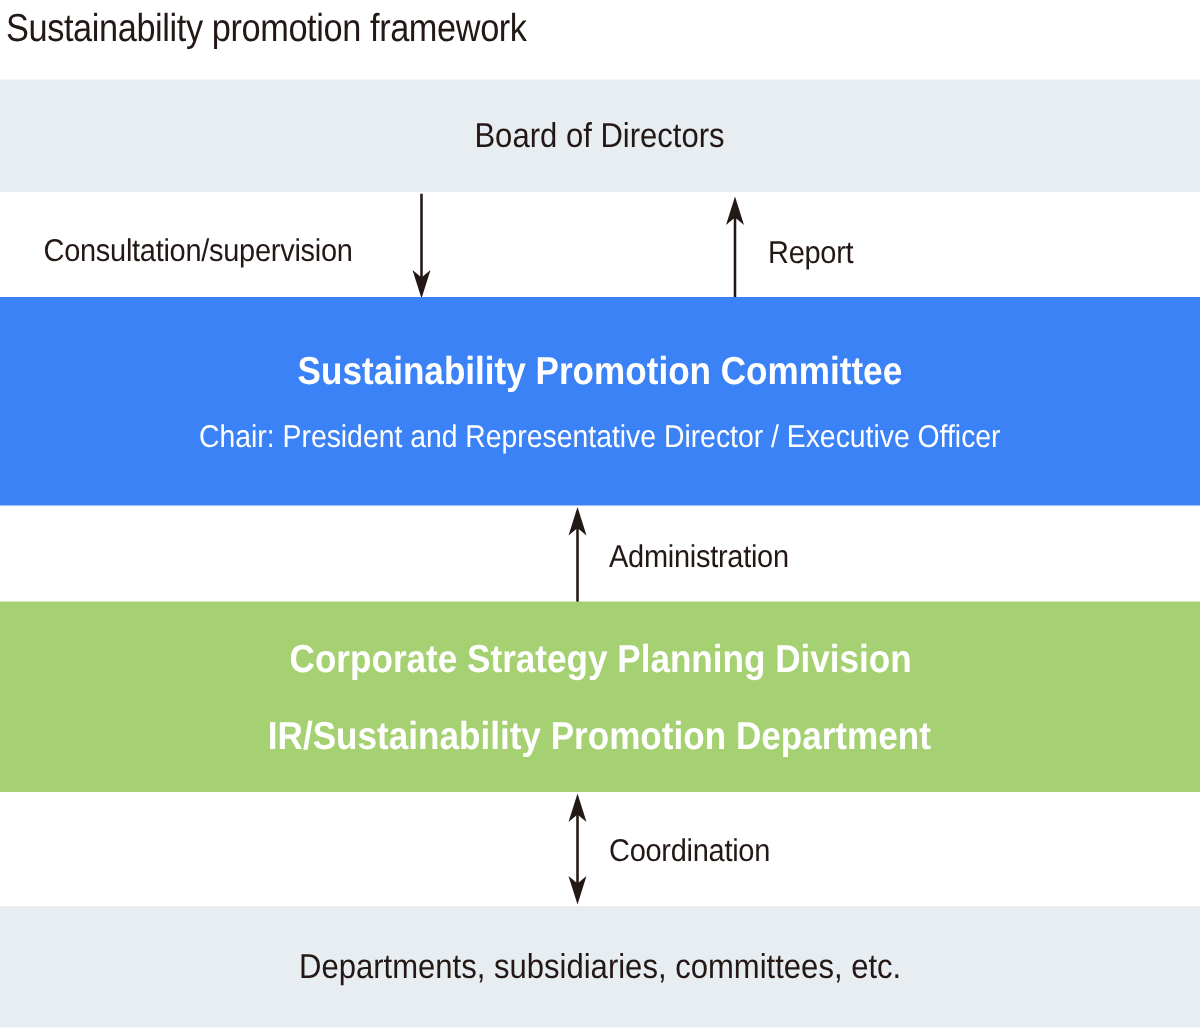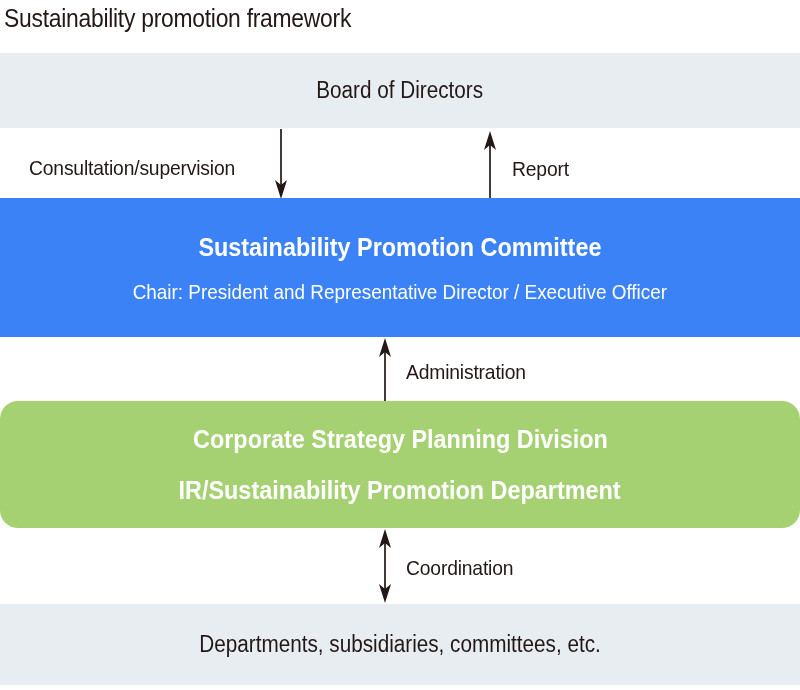--- a/index.html
+++ b/index.html
@@ -19,21 +19,21 @@
   }
   .band span{display:block;white-space:nowrap;transform:scaleX(0.90);transform-origin:center;}
   .band-gray{background:#e8edf1;color:#231815;}
   .band-green{background:#3b82f6;color:#ffffff;}
   .band-lightgreen{background:#a5d173;color:#ffffff;}
 
   .board-band{top:53px;height:75px;font-size:23px;}
   .committee-band{top:198px;height:139px;row-gap:17px;}
   .committee-title{font-size:26px;font-weight:700;}
   .committee-subtitle{font-size:21px;font-weight:400;}
-  .division-band{top:401px;height:127px;row-gap:20px;border-radius:18px;}
+  .division-band{top:401px;height:127px;row-gap:20px;}
   .division-line{font-size:26px;font-weight:700;}
   .departments-band{top:604px;height:81px;font-size:23px;}
 
   .conn-label{
     position:absolute;font-size:21px;line-height:21px;white-space:nowrap;
     letter-spacing:-0.2px;color:#231815;
     transform:scaleX(0.92);transform-origin:left center;
   }
   .lbl-consultation{left:29px;top:157px;}
   .lbl-report{left:512px;top:158px;}

